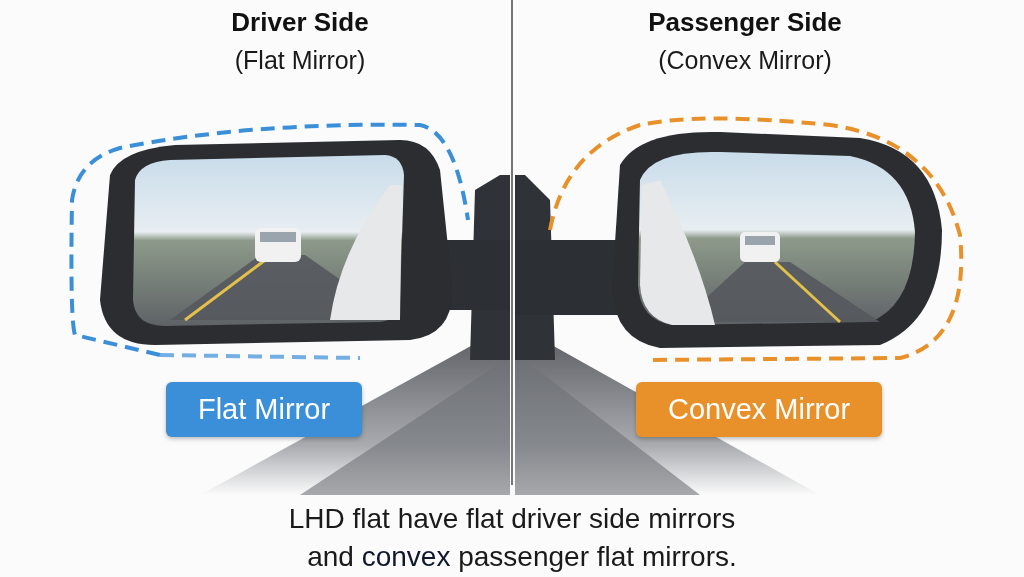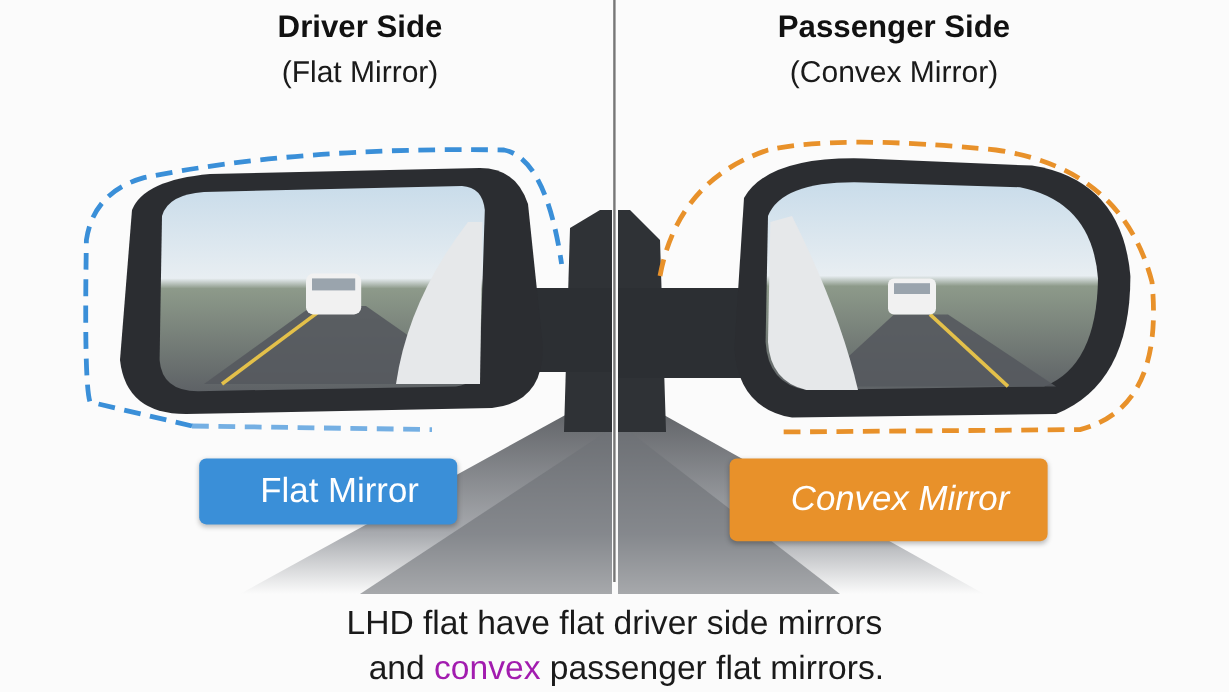--- a/index.html
+++ b/index.html
@@ -4,23 +4,23 @@
 <style>
   html,body{margin:0;padding:0;}
   body{width:1024px;height:577px;overflow:hidden;background:#fbfbfb;font-family:"Liberation Sans","DejaVu Sans",sans-serif;position:relative;}
   .canvas{position:absolute;left:0;top:0;width:1024px;height:577px;}
   .title{position:absolute;text-align:center;color:#111;}
   .title .main{font-weight:bold;font-size:26px;line-height:32px;}
   .title .sub{font-size:25px;line-height:32px;margin-top:6px;color:#1a1a1a;}
   #left-title{left:150px;top:6px;width:300px;}
   #right-title{left:580px;top:6px;width:330px;}
   .divider{position:absolute;left:511px;top:0;width:2px;height:485px;background:#777;}
-  .badge{position:absolute;color:#fff;font-size:29px;display:flex;align-items:center;justify-content:center;border-radius:6px;box-shadow:0 2px 4px rgba(0,0,0,.25);padding-left:19px;}
+  .badge{position:absolute;color:#fff;font-size:29px;display:flex;align-items:center;justify-content:center;border-radius:6px;box-shadow:0 2px 4px rgba(0,0,0,.25);}
   #badge-flat{left:166px;top:382px;width:196px;height:55px;}
-  #badge-convex{left:608px;top:382px;width:246px;height:69px;font-style:italic;}
+  #badge-convex{left:636px;top:382px;width:246px;height:55px;}
   .caption{position:absolute;left:150px;top:500px;width:724px;text-align:center;font-size:28px;line-height:38px;color:#1a1a1a;}
   .caption .l2{padding-left:20px;}
   svg.art{position:absolute;left:0;top:0;}
 </style>
 </head>
 <body>
 
 <div class="canvas">
 
   <svg class="art" width="1024" height="577" viewBox="0 0 1024 577">
@@ -95,15 +95,15 @@
   <div class="title" id="right-title">
     <div class="main">Passenger Side</div>
     <div class="sub">(Convex Mirror)</div>
   </div>
 
   <div class="badge" id="badge-flat" style="background:#3a8fd8;">Flat Mirror</div>
   <div class="badge" id="badge-convex" style="background:#e8912a;">Convex Mirror</div>
 
   <div class="caption">
     <div>LHD flat have flat driver side mirrors</div>
-    <div class="l2"><span>and </span><span style="color:#a21caf;text-align:right;">convex</span><span> passenger flat mirrors.</span></div>
+    <div class="l2"><span>and </span><span style="color:#0f172a;text-align:right;">convex</span><span> passenger flat mirrors.</span></div>
   </div>
 </div>
 
 </body></html>

